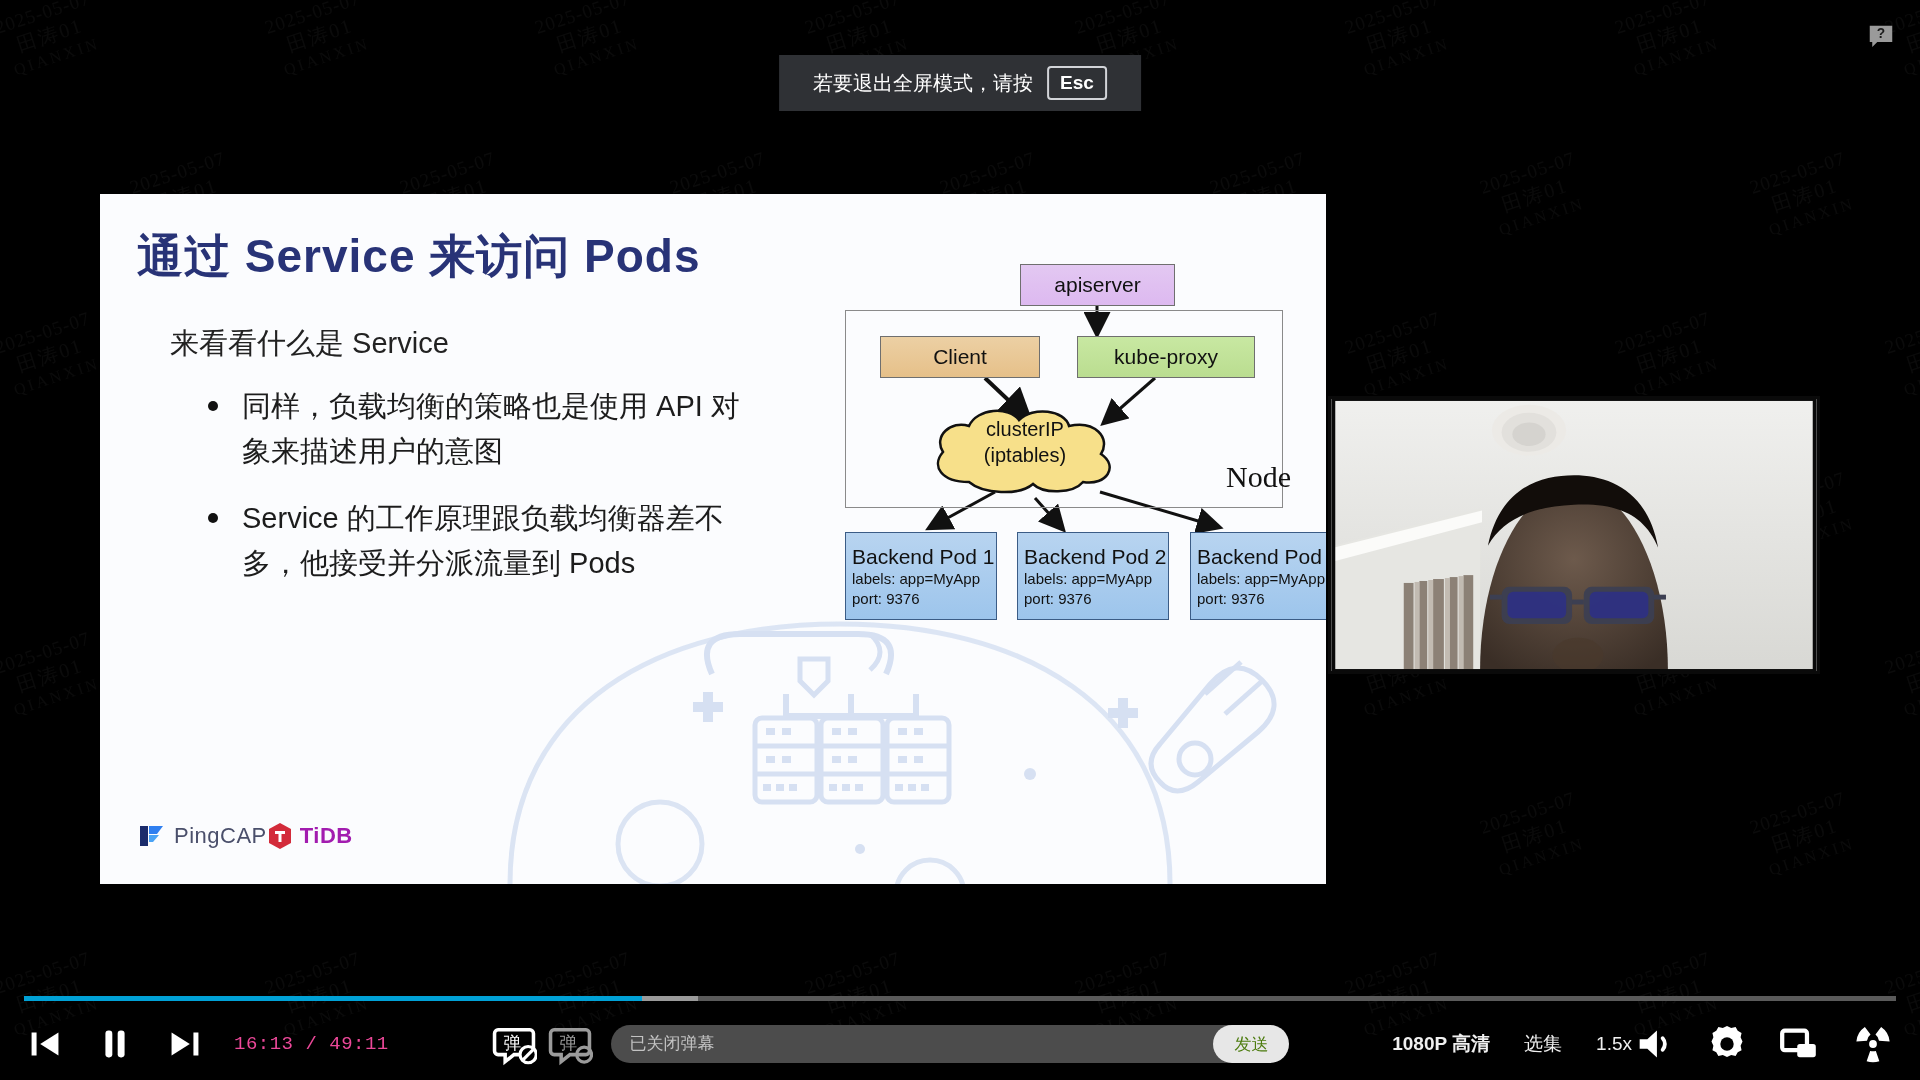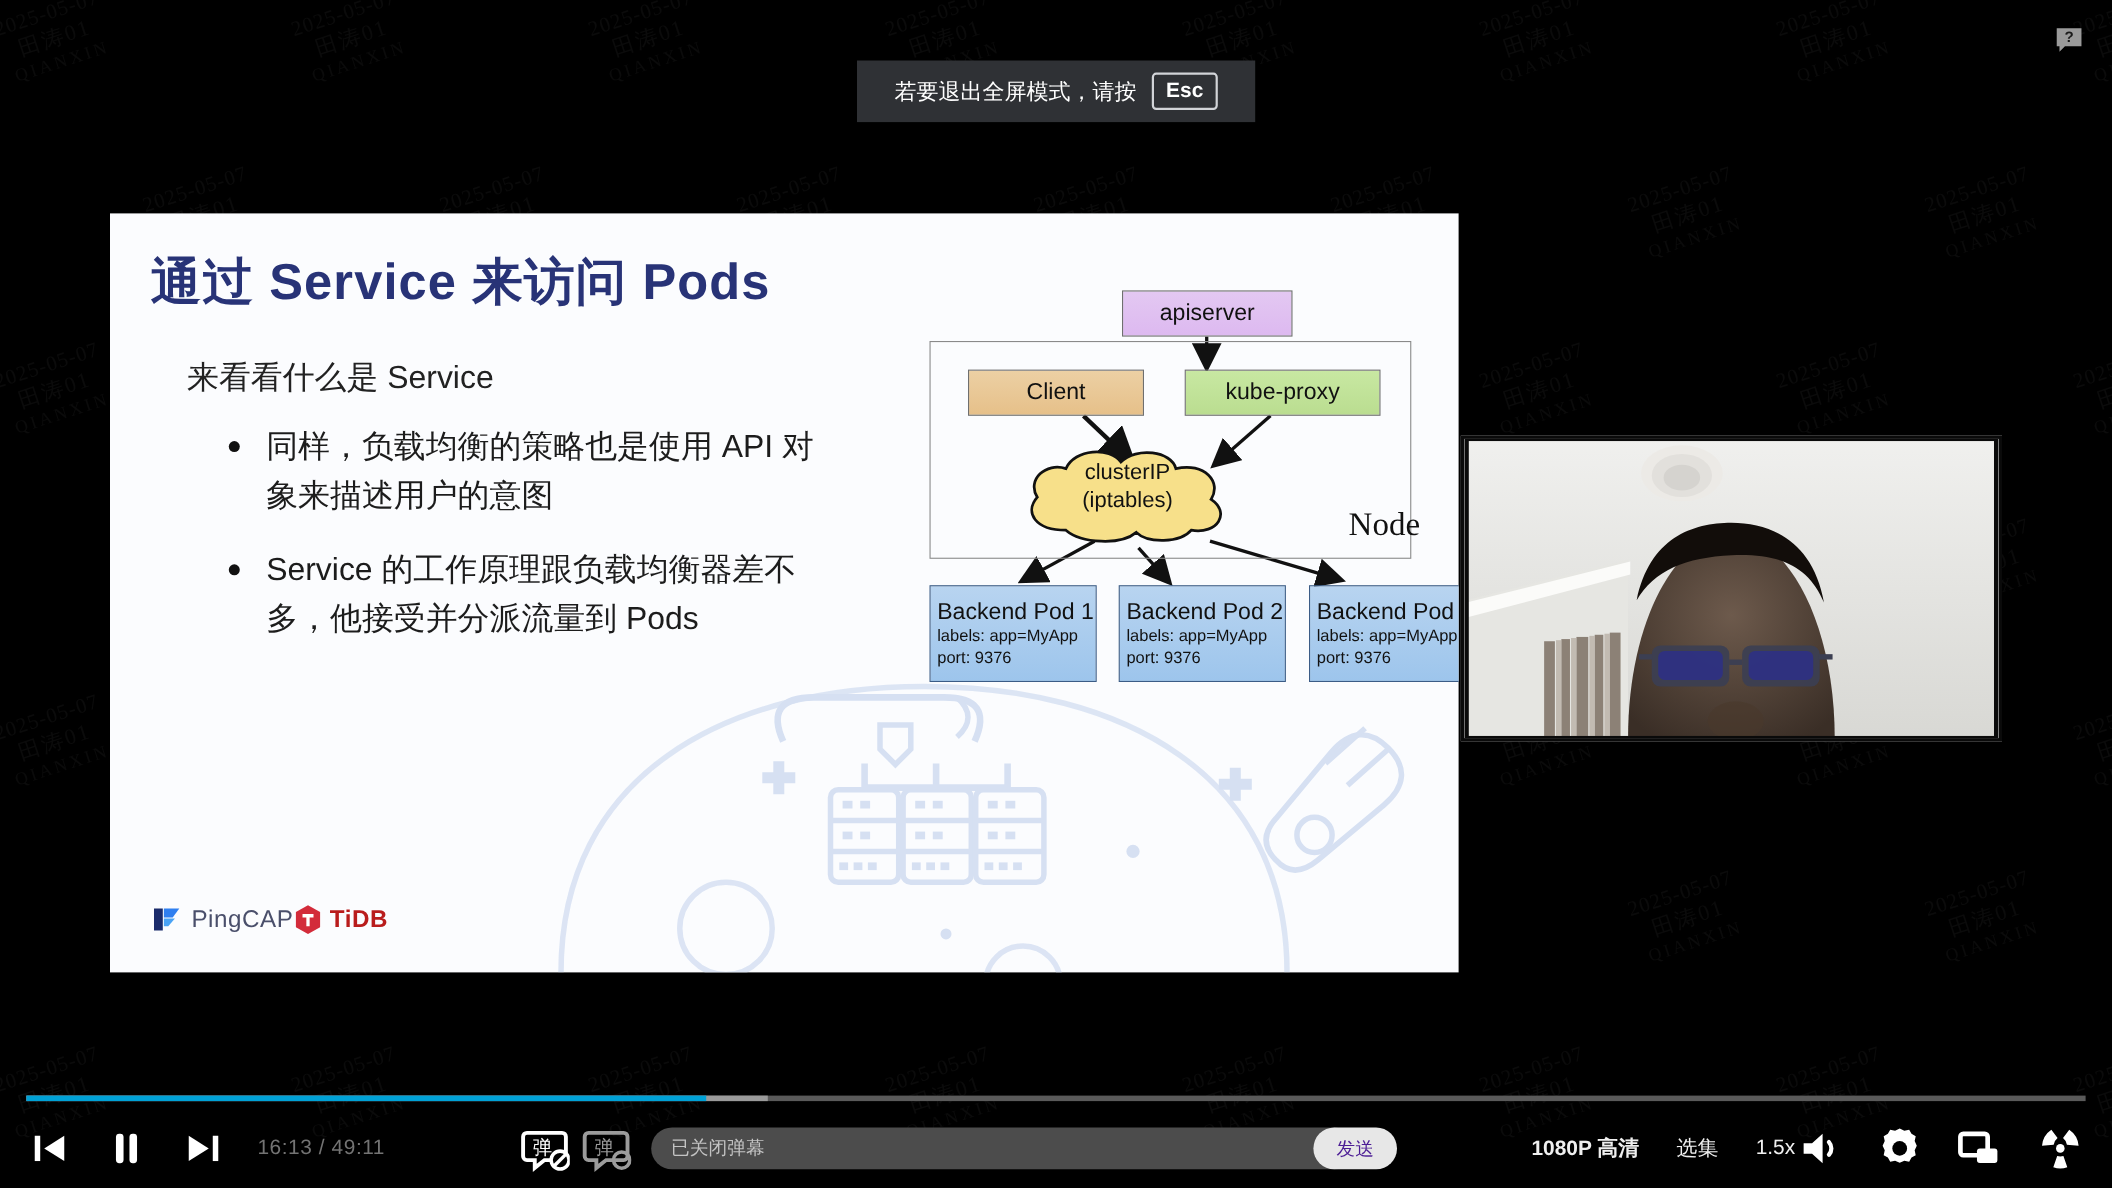--- a/index.html
+++ b/index.html
@@ -117,21 +117,21 @@
     background: linear-gradient(#b8d4f0,#9dc5ec);
     padding: 12px 5px 0 6px;
   }
   .pod1 { left: 0px; }  .pod2 { left: 172px; }  .pod3 { left: 345px; }
   .pod .ptitle { font-size: 21px; color: #111; white-space: nowrap; }
   .pod .pline { font-size: 15px; color: #111; line-height: 1.35; }
 
   .logos { position: absolute; left: 38px; bottom: 34px; display: flex; align-items: center; }
   .logo-txt { font-size: 22px; font-weight: bold; letter-spacing: .5px; }
   .pingcap-txt { color: #4a4f6b; font-weight: 500; }
-  .tidb-txt { color: #b91c1c; }
+  .tidb-txt { color: #a21caf; }
 
   
   .webcam {
     position: absolute; left: 1328px; top: 396px;
     width: 492px; height: 278px; z-index: 5;
     border: 3px solid #0a0a0a; overflow: hidden; background: #cfcfcf;
   }
 
   
   .progress-wrap {
@@ -141,31 +141,31 @@
   .progress-track { position: relative; width: 100%; height: 5px; background: #5a5a5a; }
   .progress-buffer { position: absolute; left: 0; top: 0; height: 5px; background: #9a9a9a; }
   .progress-played { position: absolute; left: 0; top: 0; height: 5px; background: #00a1d6; }
 
   .controls {
     position: absolute; left: 0; right: 0; bottom: 0; height: 72px; z-index: 7;
     display: flex; align-items: center; color: #fff;
   }
   .ctrl { display: flex; align-items: center; justify-content: center; cursor: pointer; }
   .ctrl-ic { width: 46px; height: 46px; }
-  .time-text { font-size: 19px; color: #737373; letter-spacing: .5px; margin-left: 26px; white-space: nowrap; }
+  .time-text { font-size: 19px; color: #ec4899; letter-spacing: .5px; margin-left: 26px; white-space: nowrap; font-family: Liberation Mono, monospace; }
   .spacer { flex: 1 1 auto; }
   .dm-input {
     width: 640px; height: 38px; background: #4c4c4c; border: none; border-radius: 19px;
     color: #c3c3c3; font-size: 17px; padding: 0 18px; outline: none;
     font-family: "Liberation Sans", sans-serif;
   }
   .dm-input::placeholder { color: #c3c3c3; }
   .send-btn {
     width: 76px; height: 38px; margin-left: -38px; border-radius: 19px;
-    background: #e7e7e7; color: #4c1d95; font-size: 17px;
+    background: #e7e7e7; color: #4d7c0f; font-size: 17px;
     display: flex; align-items: center; justify-content: center; cursor: pointer;
   }
   .txt-btn { font-size: 19px; color: #f0f0f0; cursor: pointer; white-space: nowrap; }
   .q-btn { font-weight: bold; }
 </style>
 </head>
 <body>
 
 <div id="app">
 

